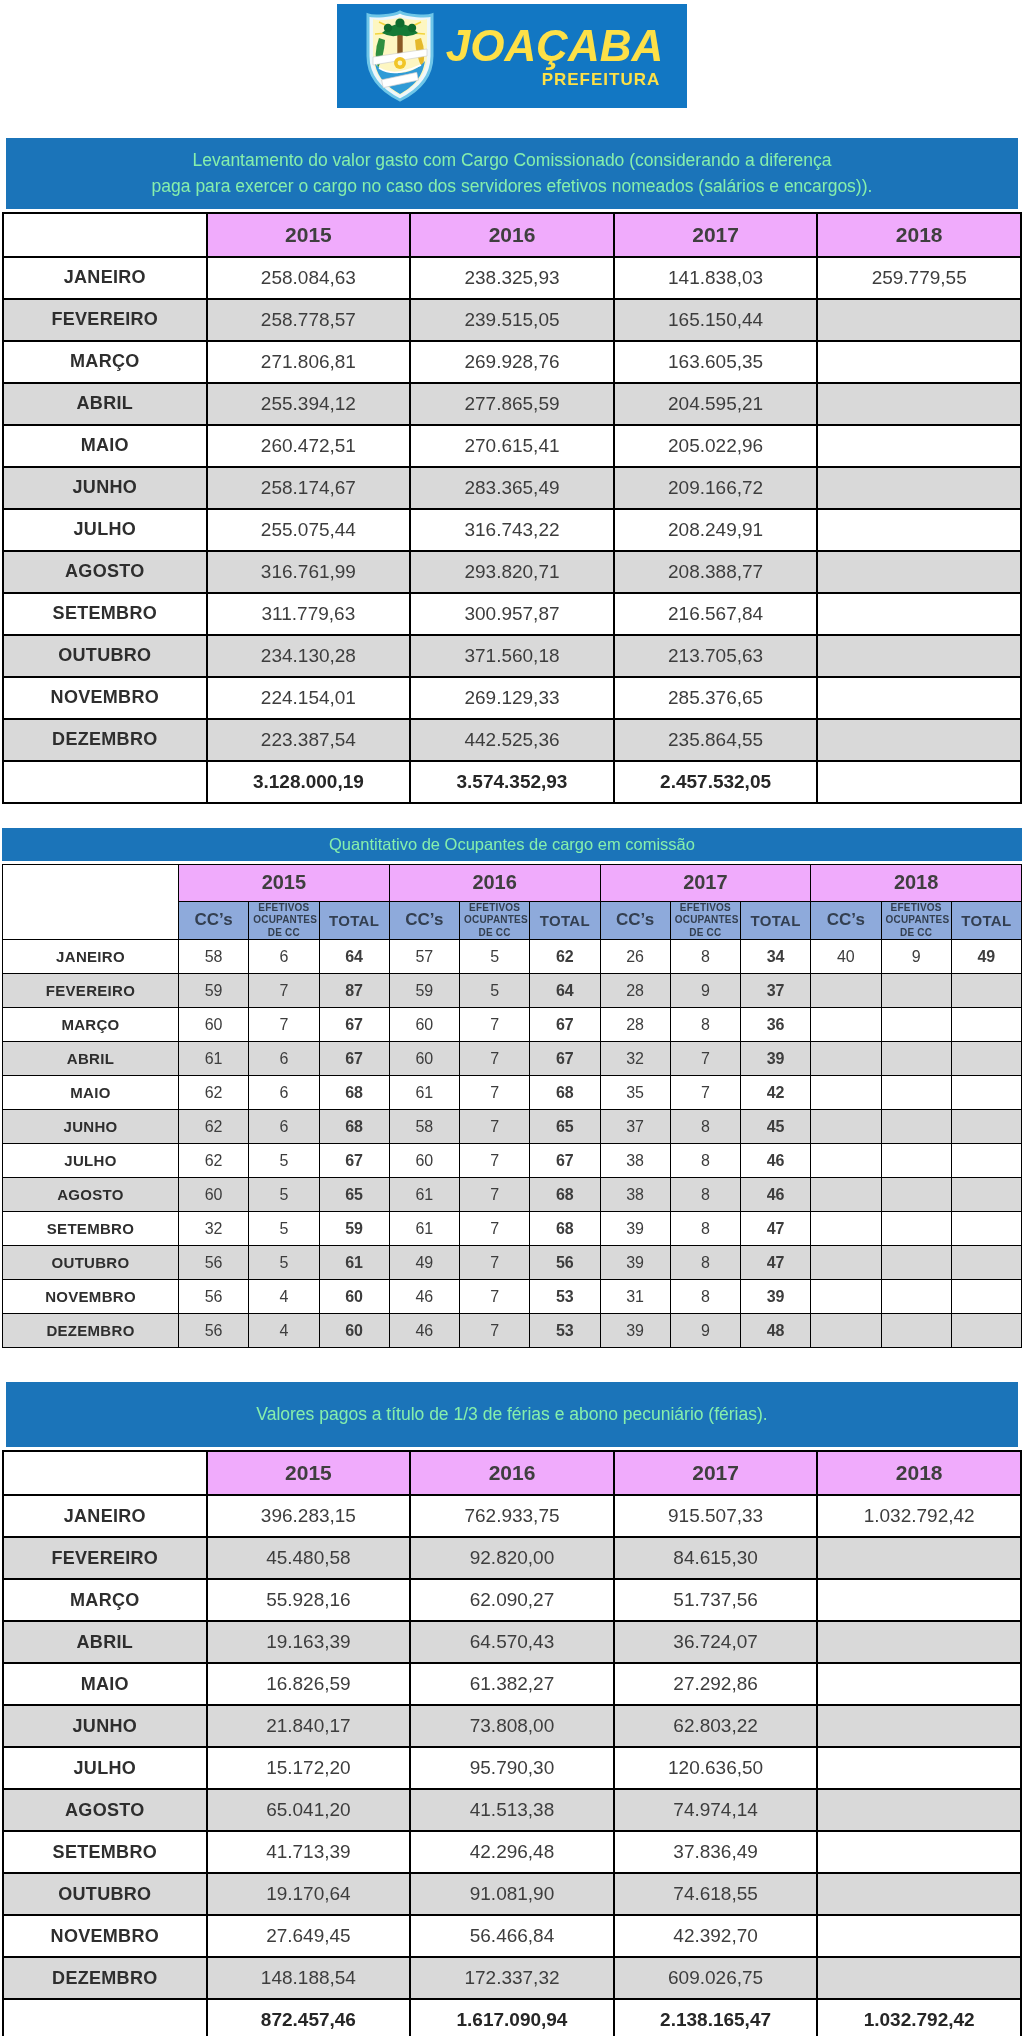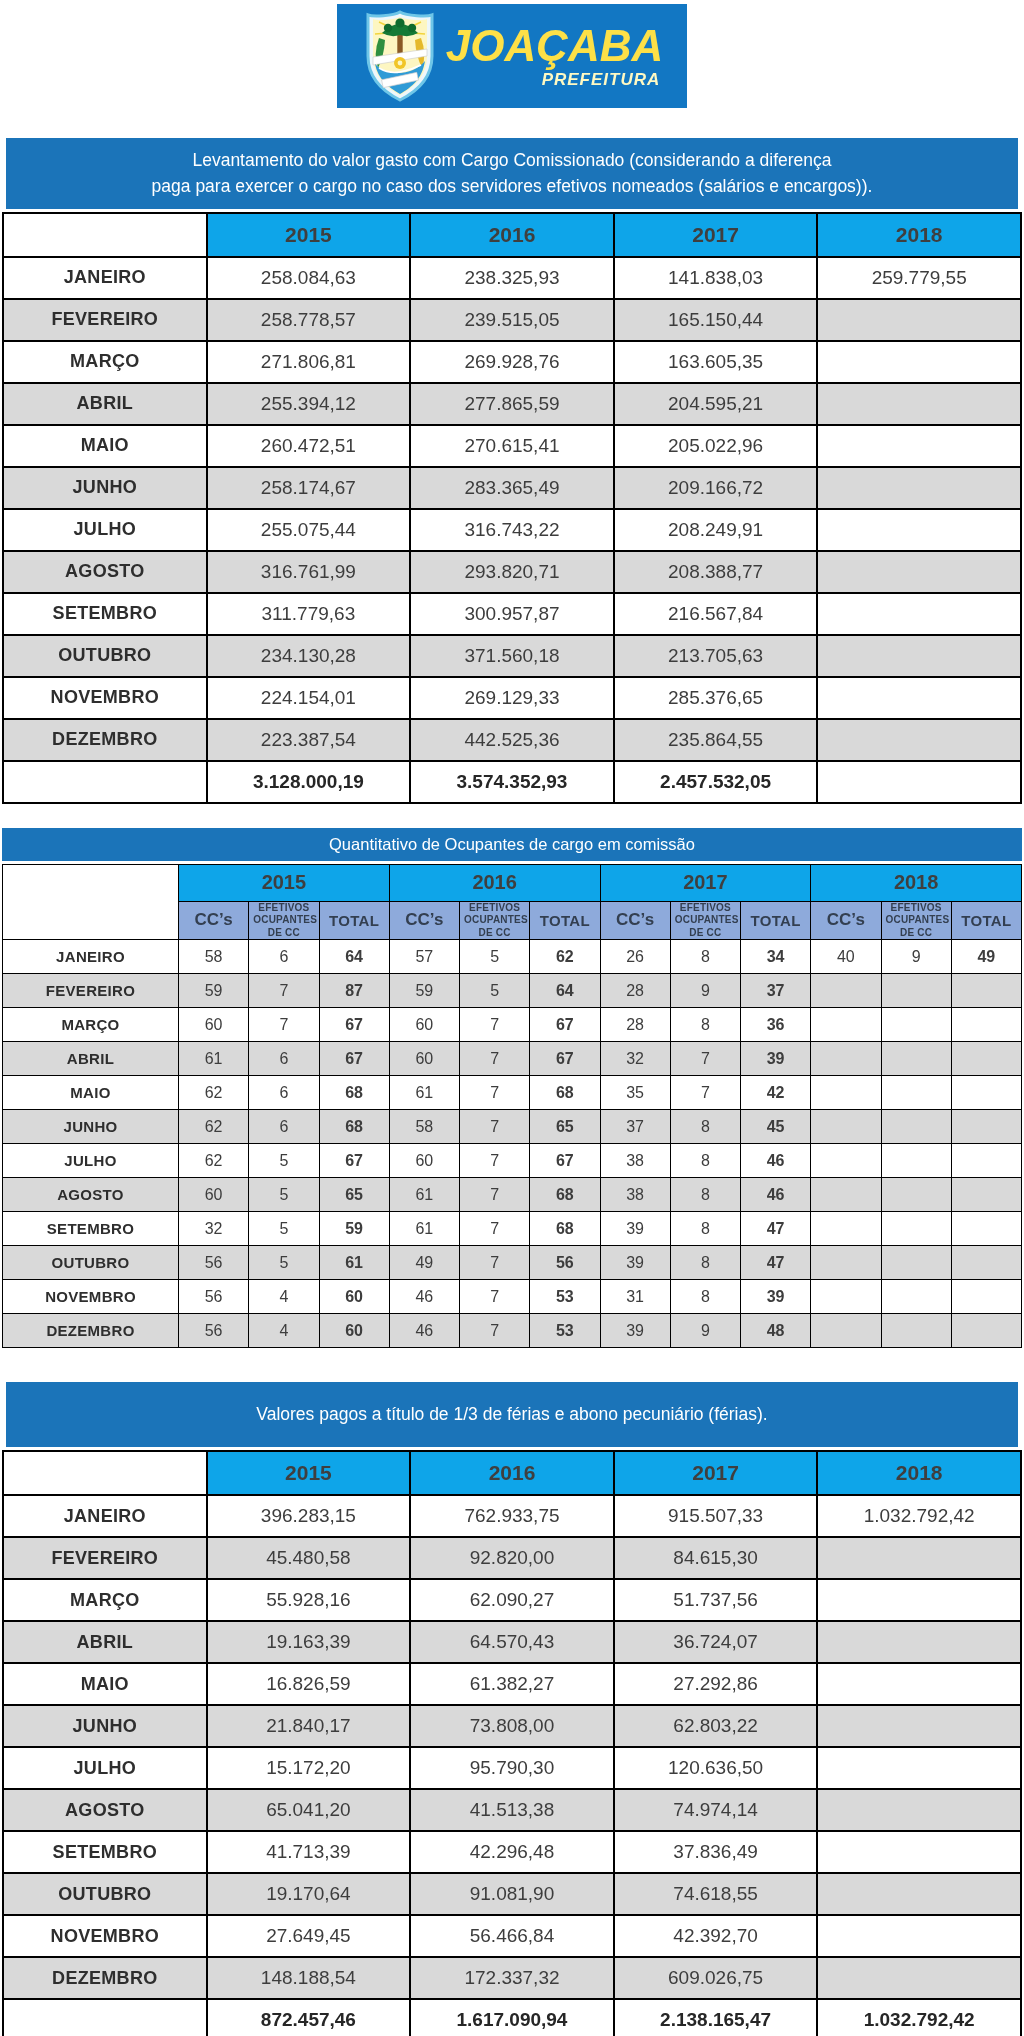--- a/index.html
+++ b/index.html
@@ -12,38 +12,38 @@
 
   
   .logo-wrap{display:flex;justify-content:center;padding-top:4px;}
   .logo-box{
     width:350px;height:104px;background:#1277c3;
     display:flex;align-items:center;justify-content:center;gap:7px;
   }
   .crest{height:92px;width:78px;flex:0 0 auto;}
   .logo-text{display:flex;flex-direction:column;align-items:flex-end;line-height:1;}
   .logo-title{color:#fde047;font-weight:bold;font-style:italic;font-size:44px;}
-  .logo-subtitle{color:#fef9c3;font-weight:bold;font-style:italic;font-size:17px;letter-spacing:1px;margin-top:3px;margin-right:3px;}
+  .logo-subtitle{color:#fde047;font-weight:bold;font-size:17px;letter-spacing:1px;margin-top:3px;margin-right:3px;}
 
   
-  .band{background:#1b74b9;color:#ffffff;text-align:center;}
+  .band{background:#1b74b9;color:#86efac;text-align:center;}
   .band1{margin:30px 6px 0 6px;padding:9px 12px;font-size:17.5px;line-height:1.5;}
   .band2{margin:24px 2px 0 2px;padding:7px 0;font-size:16.5px;}
   .band3{margin:34px 6px 0 6px;padding:22px 0;font-size:17.5px;}
 
   
   table.t{
     border-collapse:collapse;width:1020px;margin:3px auto 0 auto;
     table-layout:fixed;
   }
   .t th,.t td{
     border:2px solid #000;text-align:center;vertical-align:middle;
     overflow:hidden;white-space:nowrap;padding:0;
   }
-  .yearcell{background:#0ea5e9;font-weight:bold;font-size:21px;color:#3f3f3f;}
+  .yearcell{background:#f0abfc;font-weight:bold;font-size:21px;color:#3f3f3f;}
   .blank{background:#fff;}
   .month{font-weight:bold;color:#2e2e2e;font-size:18px;letter-spacing:.3px;margin-left:24px;}
   .val{font-size:19px;color:#3d3d3d;}
   tbody.striped tr:nth-of-type(even){background:#d9d9d9;}
   .total-row td{font-weight:bold;color:#262626;}
 
   
   .t13 thead tr{height:44px;}
   .t13 tbody tr{height:42px;}
   .t13 th,.t13 td{width:20%;}

